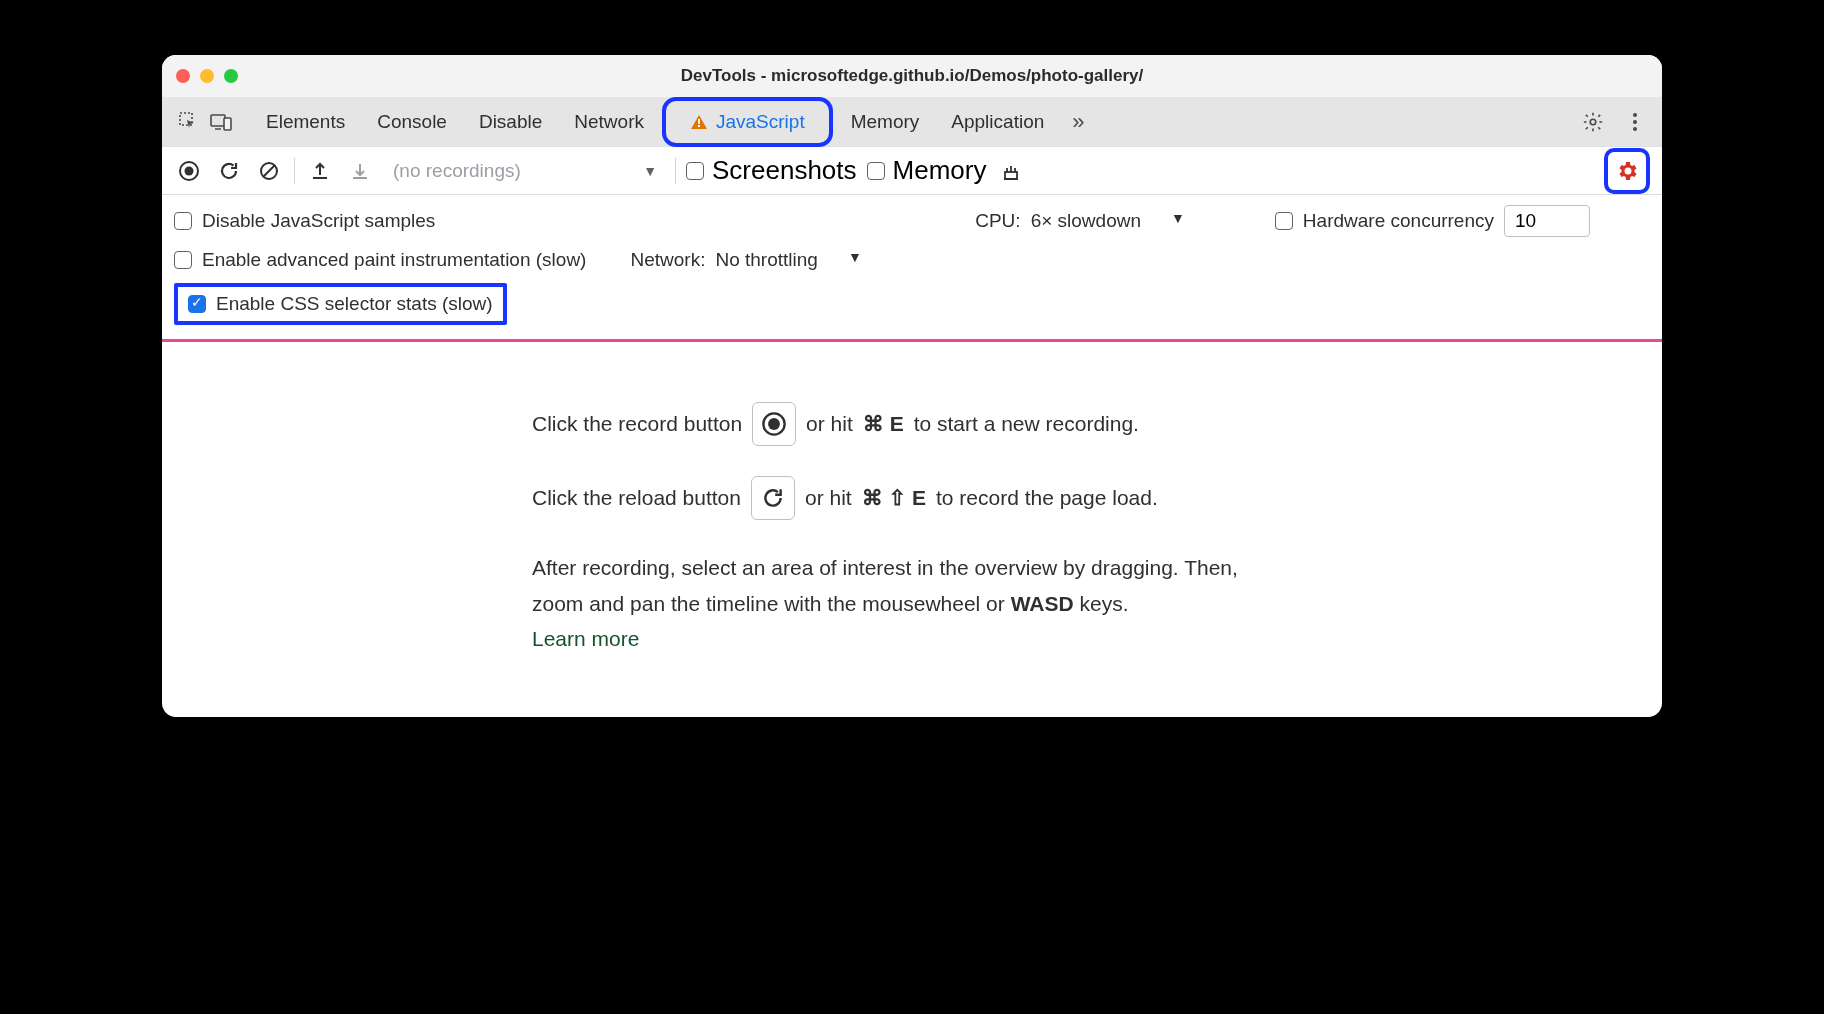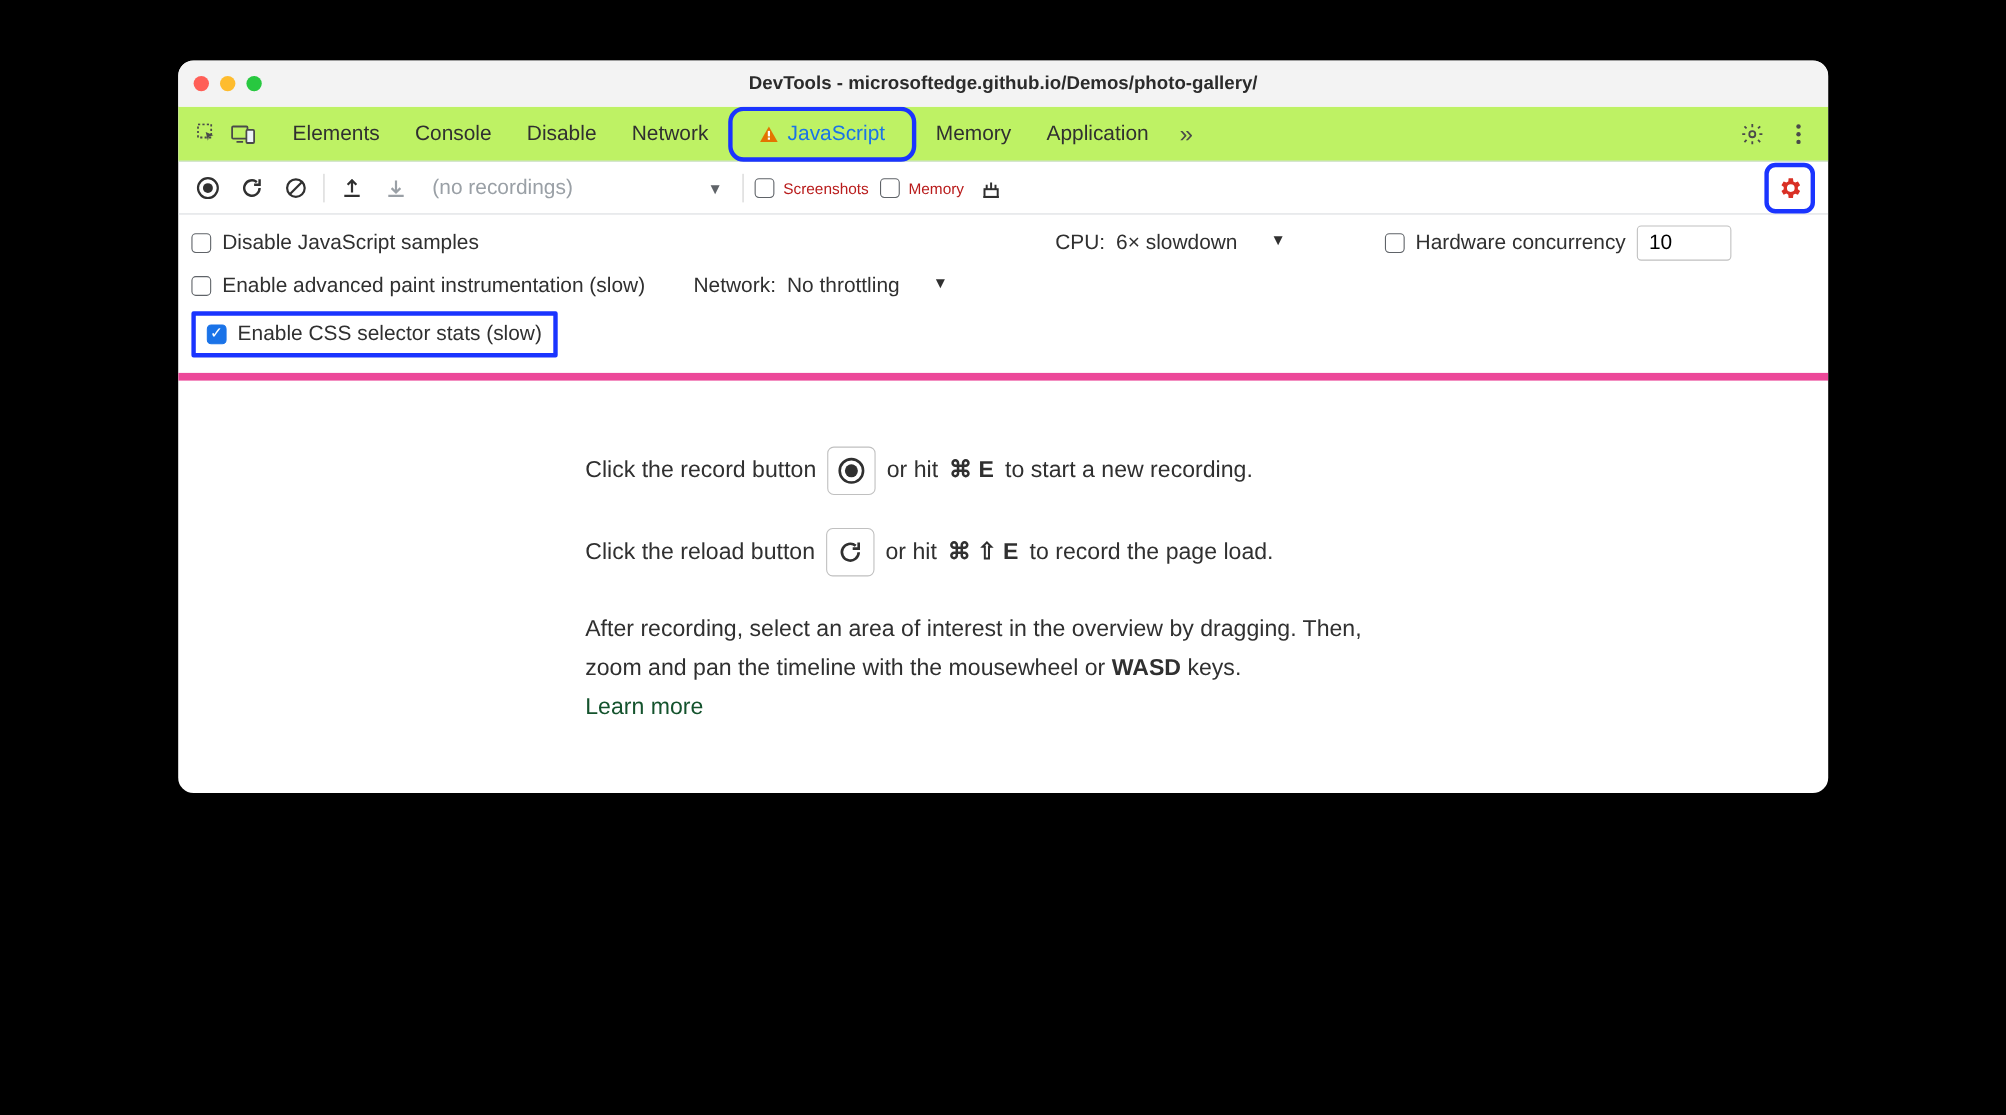--- a/index.html
+++ b/index.html
@@ -38,21 +38,21 @@
 .tr-green { background: #28c840; }
 .titlebar-title {
   position: absolute; left: 0; right: 0;
   text-align: center;
   font-size: 17px;
   font-weight: 600;
   color: #2b2b2b;
 }
 .tabbar {
   height: 50px;
-  background: #bef264;
+  background: #e5e5e5;
   display: flex;
   align-items: center;
   padding: 0 12px;
   gap: 2px;
   border-bottom: 1px solid #d8e0e8;
 }
 .tb-icon {
   width: 30px; height: 30px;
   display: inline-flex; align-items: center; justify-content: center;
   color: #4a4a4a;
@@ -96,21 +96,21 @@
   cursor: pointer;
 }
 .tool-sep { width: 1px; height: 26px; background: #d0d0d0; }
 .recordings {
   display: inline-flex; align-items: center; gap: 6px;
   color: #9aa0a6; font-size: 19px; padding: 0 8px;
   width: 280px;
   justify-content: space-between;
 }
 .recordings .chev { color: #5f6368; font-size: 14px; }
-.check-opt { display: inline-flex; align-items: center; gap: 8px; font-size: 14px; color: #b91c1c; justify-content: center; }
+.check-opt { display: inline-flex; align-items: center; gap: 8px; font-size: 26px; color: #000000; justify-content: center; }
 .checkbox {
   width: 18px; height: 18px;
   border: 1.5px solid #5f6368;
   border-radius: 4px;
   display: inline-block;
   cursor: pointer;
 }
 .checkbox.checked {
   background: #1a73e8;
   border-color: #1a73e8;
@@ -129,22 +129,22 @@
   align-items: center;
 }
 .gear-highlight {
   border: 4px solid #1a34ff;
   border-radius: 10px;
   padding: 4px;
   display: inline-flex;
 }
 .gear-red { color: #d93025; }
 .settings {
-  border-bottom: 7px solid #ec4899;
-  padding: 10px 28px 14px 12px;
+  border-bottom: 3px solid #ec4899;
+  padding: 10px 12px 14px 12px;
   font-size: 19px;
   color: #303030;
 }
 .settings-row {
   display: flex;
   align-items: center;
   gap: 30px;
   margin-bottom: 12px;
 }
 .settings-row:last-child { margin-bottom: 0; }

